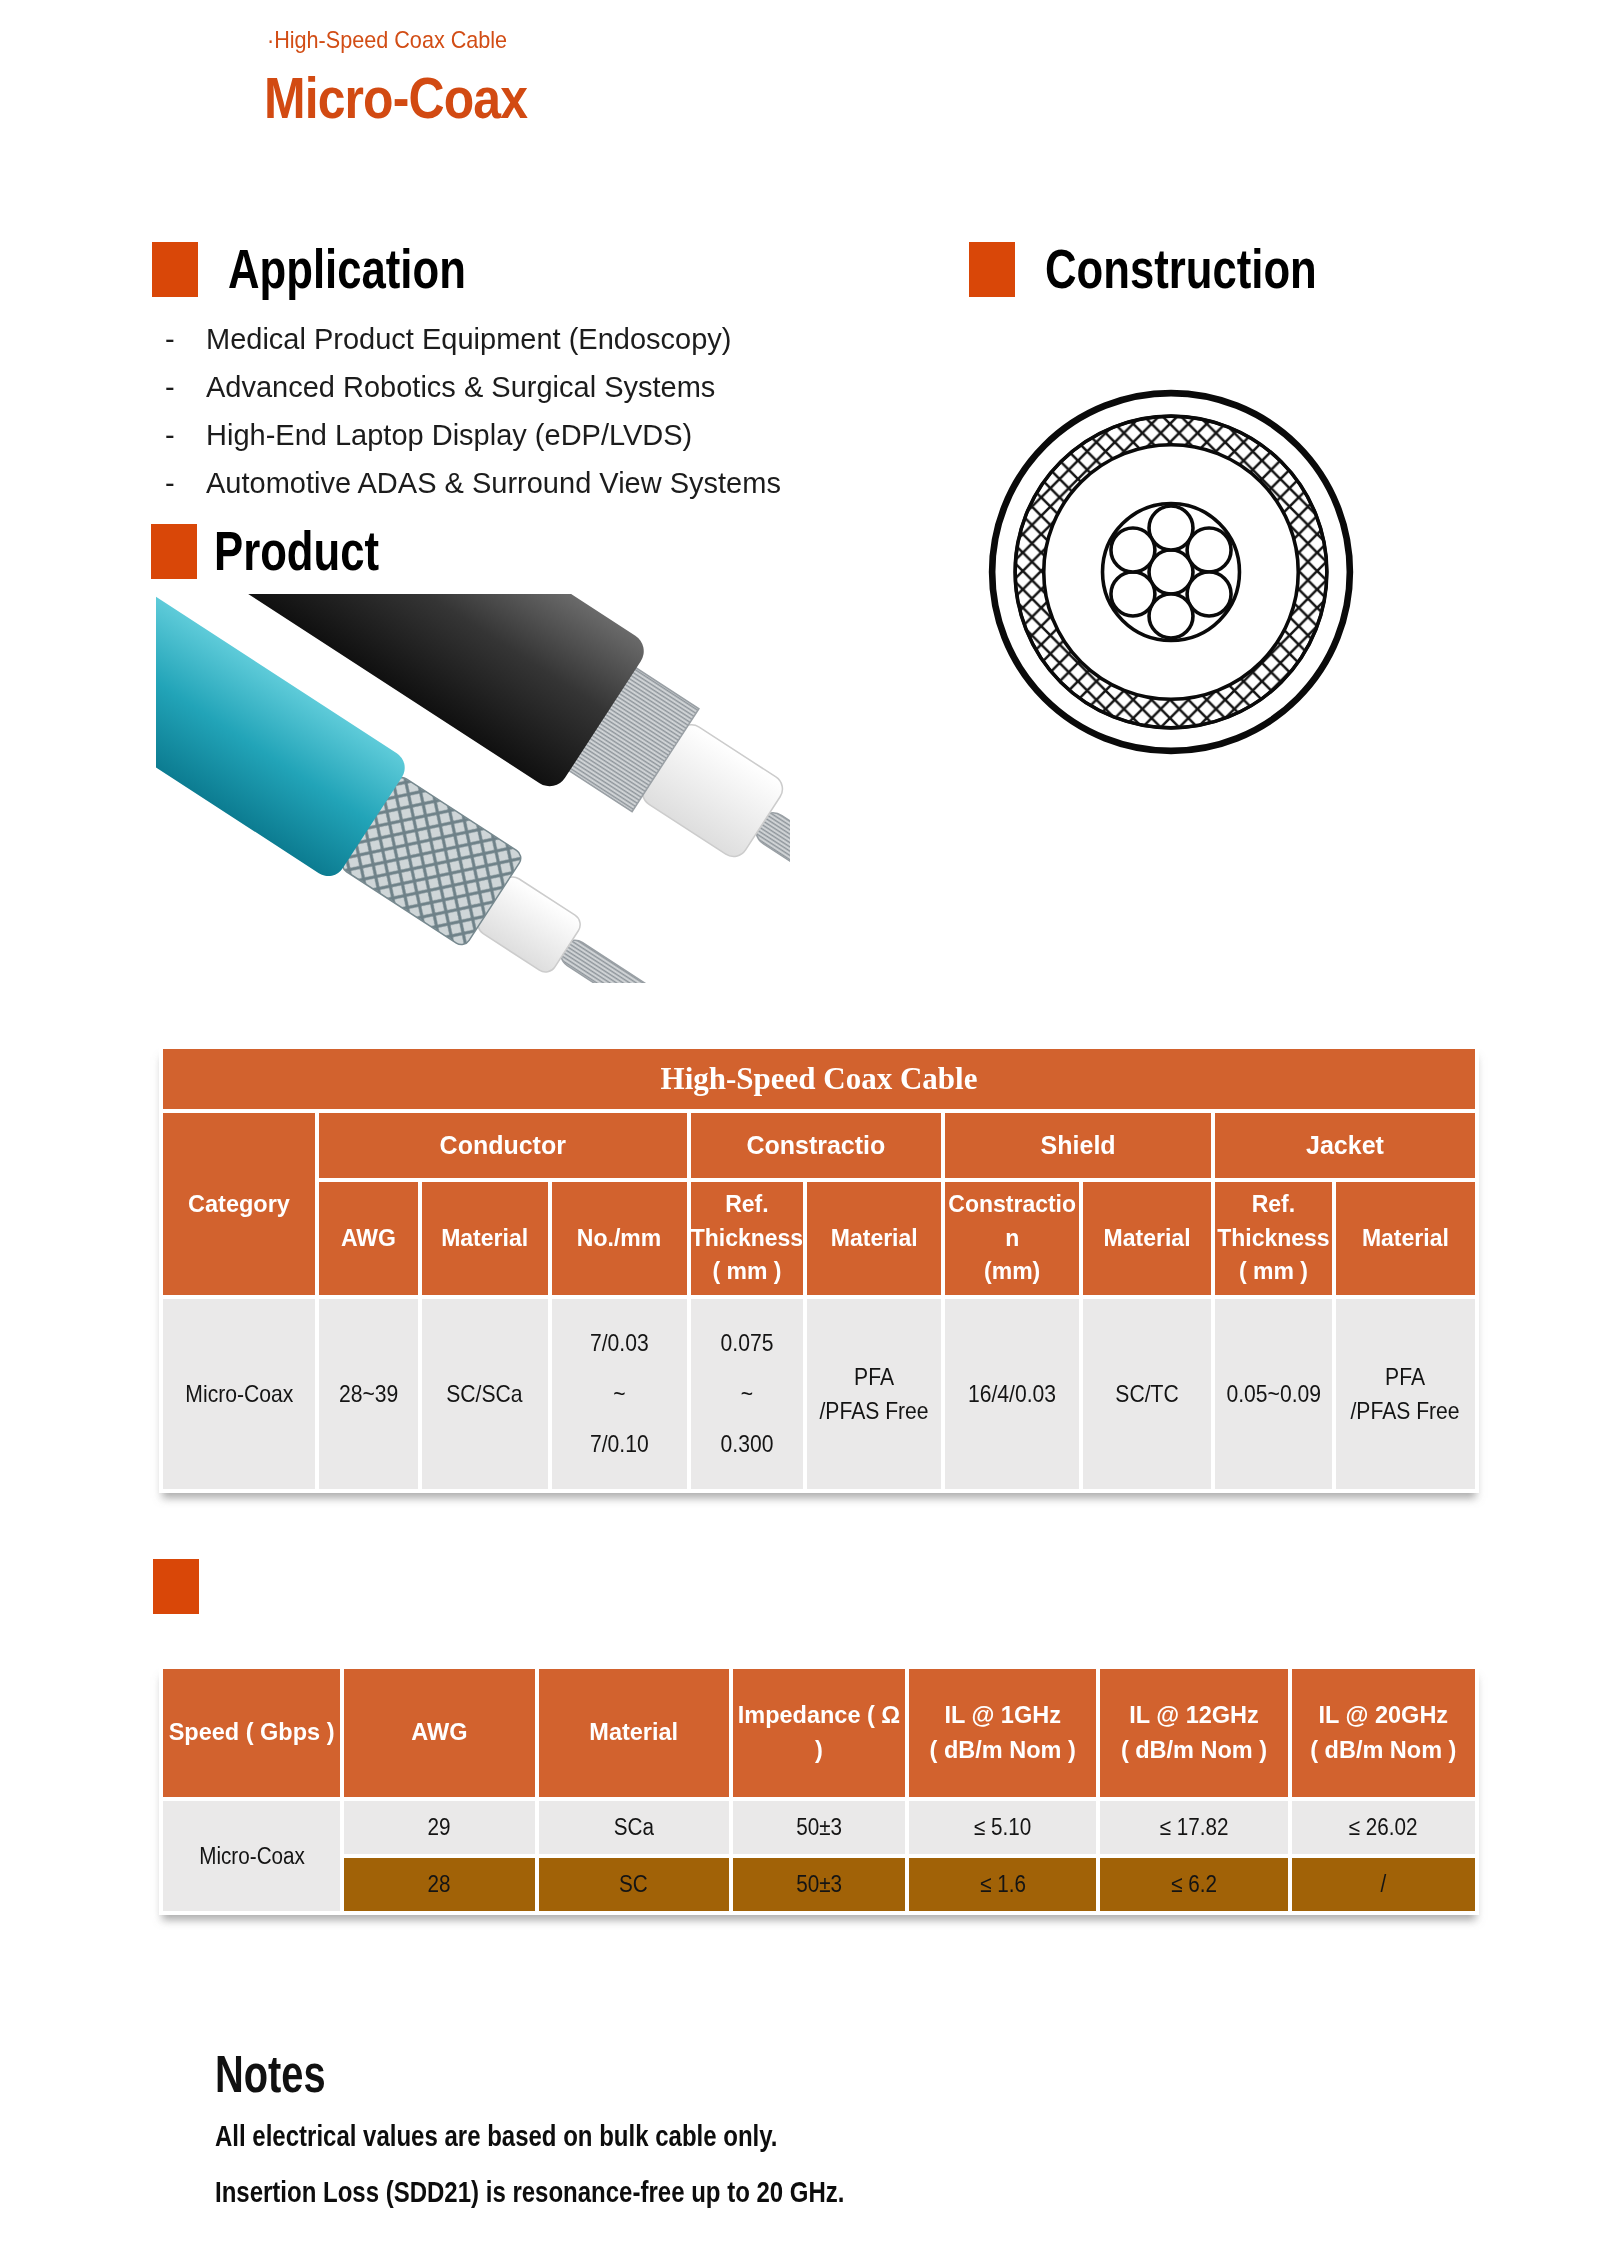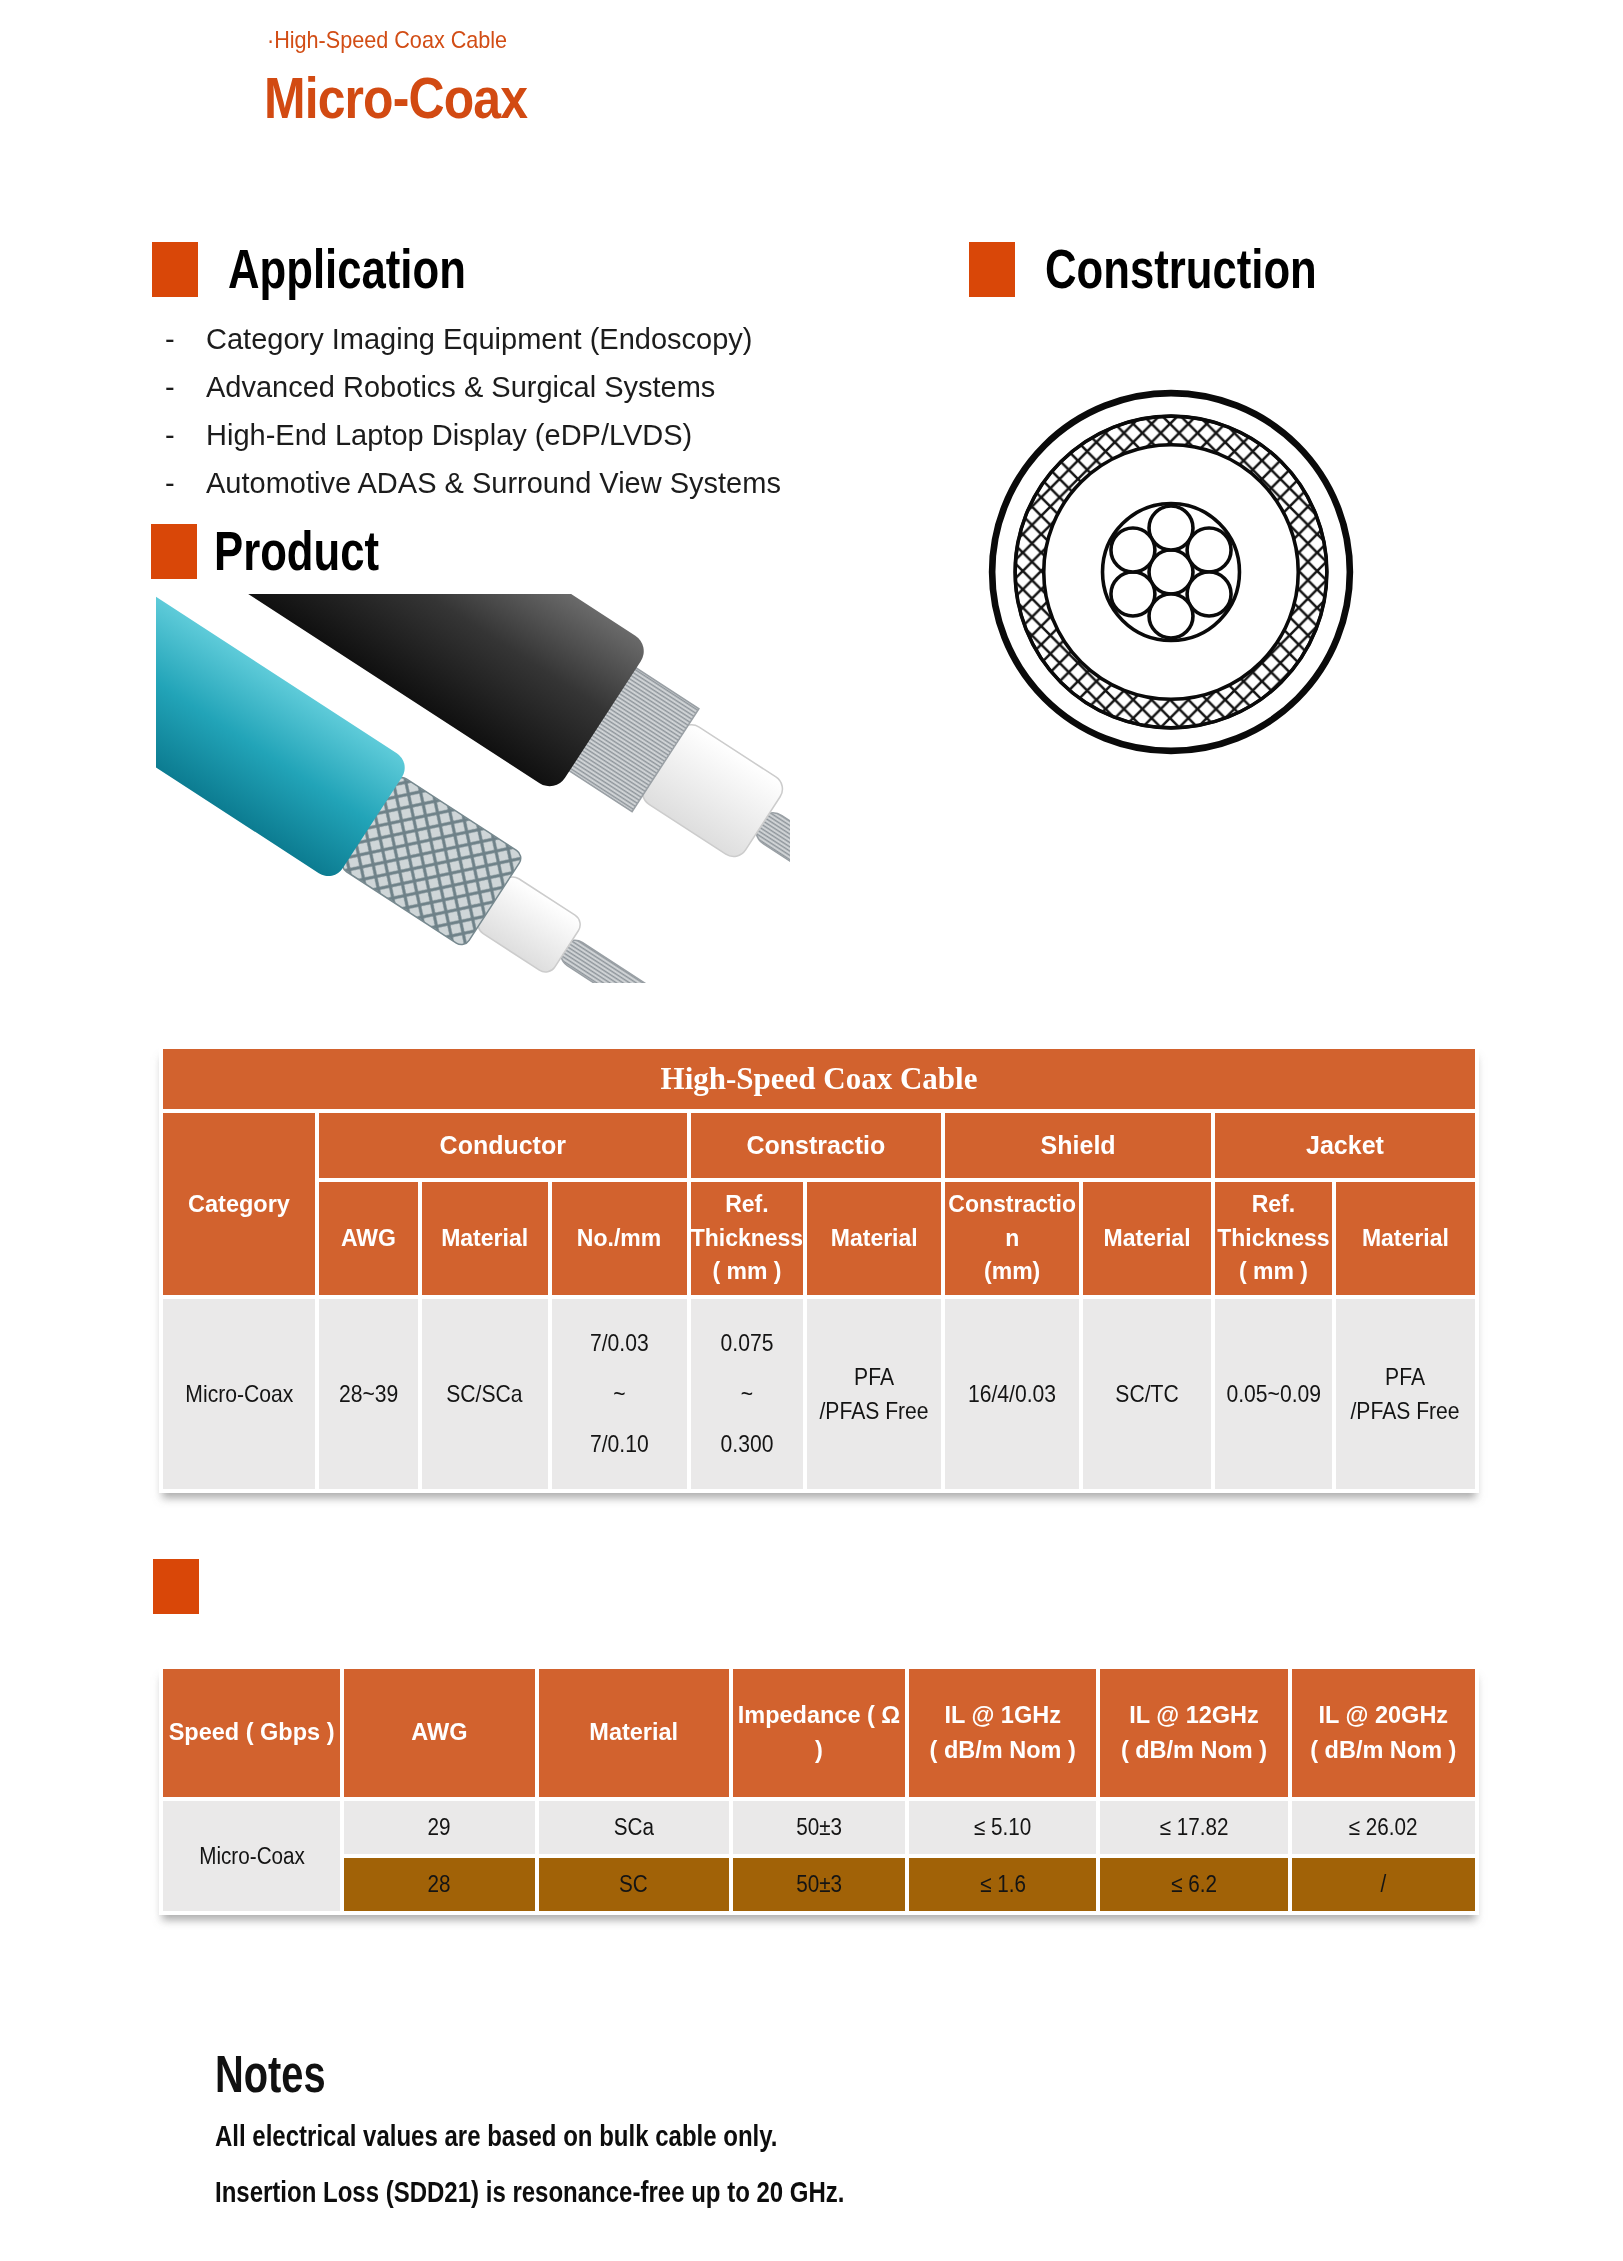--- a/index.html
+++ b/index.html
@@ -60,21 +60,21 @@
 </div>
 
 <div class="abs sec-head" style="left:152px; top:241px;">
   <div class="sec-square"></div>
   <div class="sec-label"><span class="cond">Application</span></div>
 </div>
 
 <div class="abs app-list" style="left:165px; top:323px; width:819px;">
   <div class="app-item">
     <span class="dash">-</span>
-    <span>Category Imaging Equipment (Endoscopy)</span>
+    <span>Medical Product Equipment (Endoscopy)</span>
   </div>
   <div class="app-item">
     <span class="dash">-</span>
     <span>Advanced Robotics &amp; Surgical Systems</span>
   </div>
   <div class="app-item">
     <span class="dash">-</span>
     <span>High-End Laptop Display (eDP/LVDS)</span>
   </div>
   <div class="app-item">

